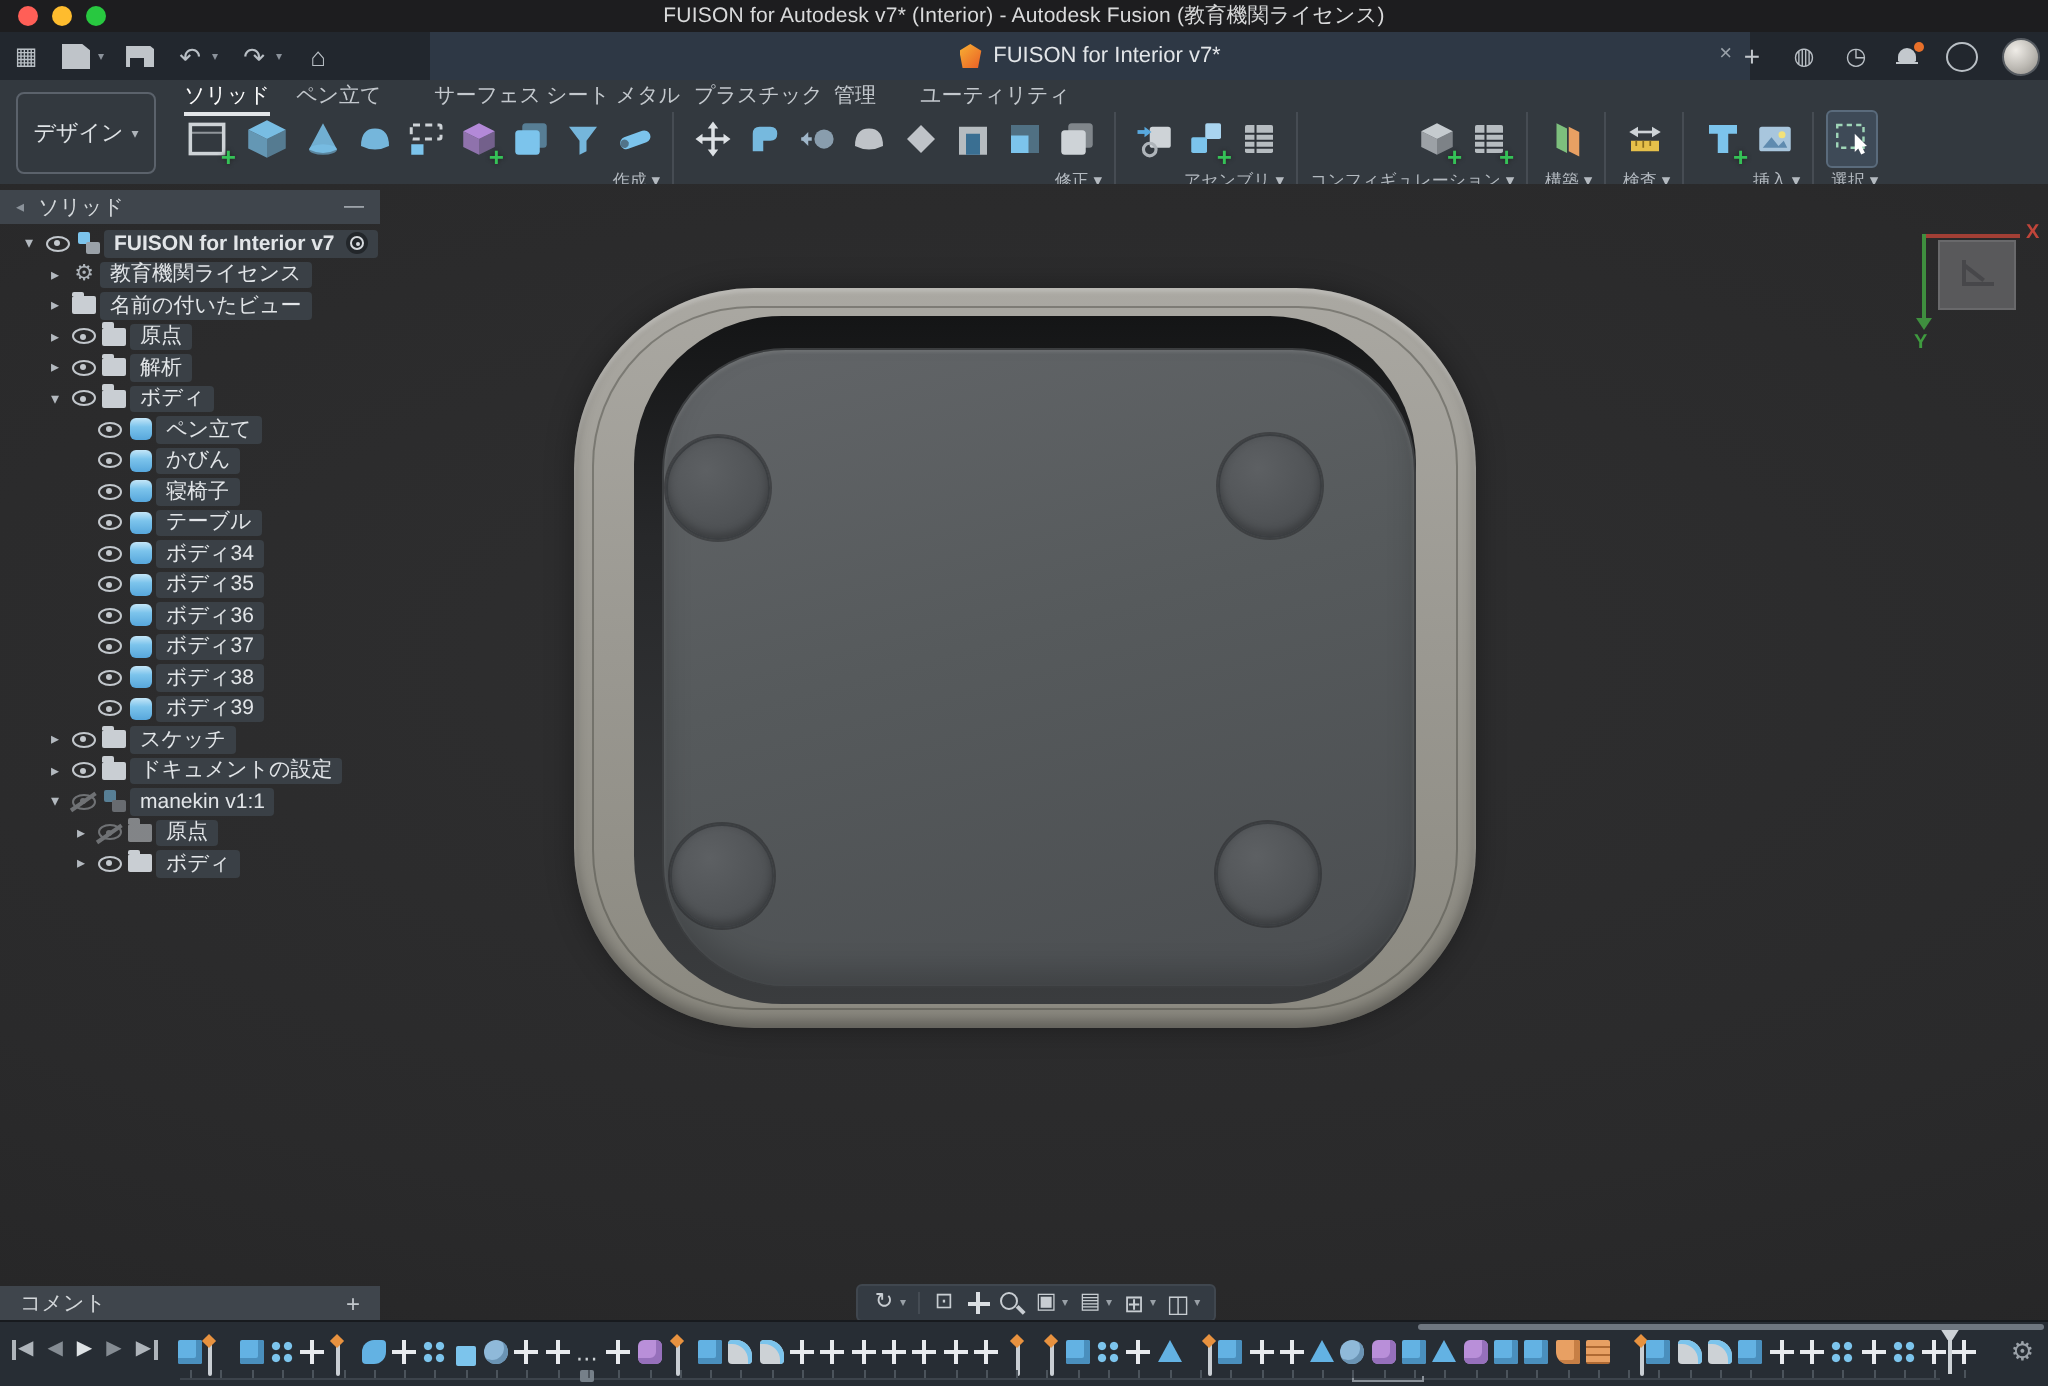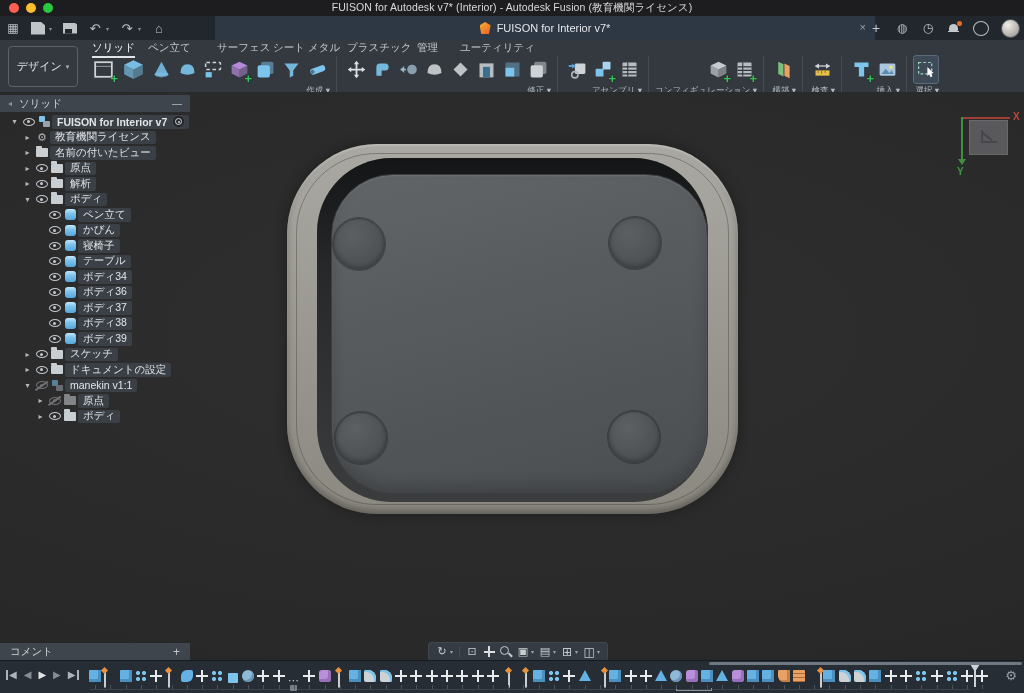--- a/index.html
+++ b/index.html
@@ -675,20 +675,32 @@
         <div class="brow" style="padding-left: 34px;">
           <span class="chev"></span>
           <span class="eyewrap">
             <span class="eye">
               <i></i>
             </span>
           </span>
           <span class="bicon">
             <span class="bodyic"></span>
           </span>
+          <span class="chip">ボディ35</span>
+        </div>
+        <div class="brow" style="padding-left: 34px;">
+          <span class="chev"></span>
+          <span class="eyewrap">
+            <span class="eye">
+              <i></i>
+            </span>
+          </span>
+          <span class="bicon">
+            <span class="bodyic"></span>
+          </span>
           <span class="chip">ボディ36</span>
         </div>
         <div class="brow" style="padding-left: 34px;">
           <span class="chev"></span>
           <span class="eyewrap">
             <span class="eye">
               <i></i>
             </span>
           </span>
           <span class="bicon">

